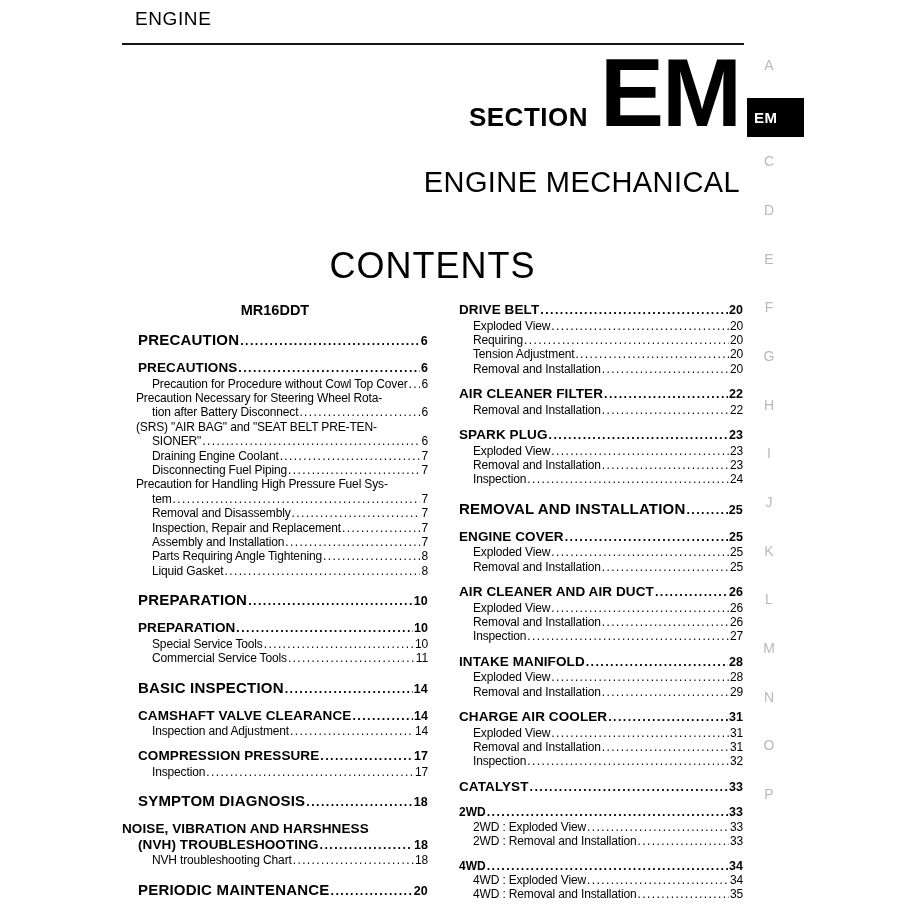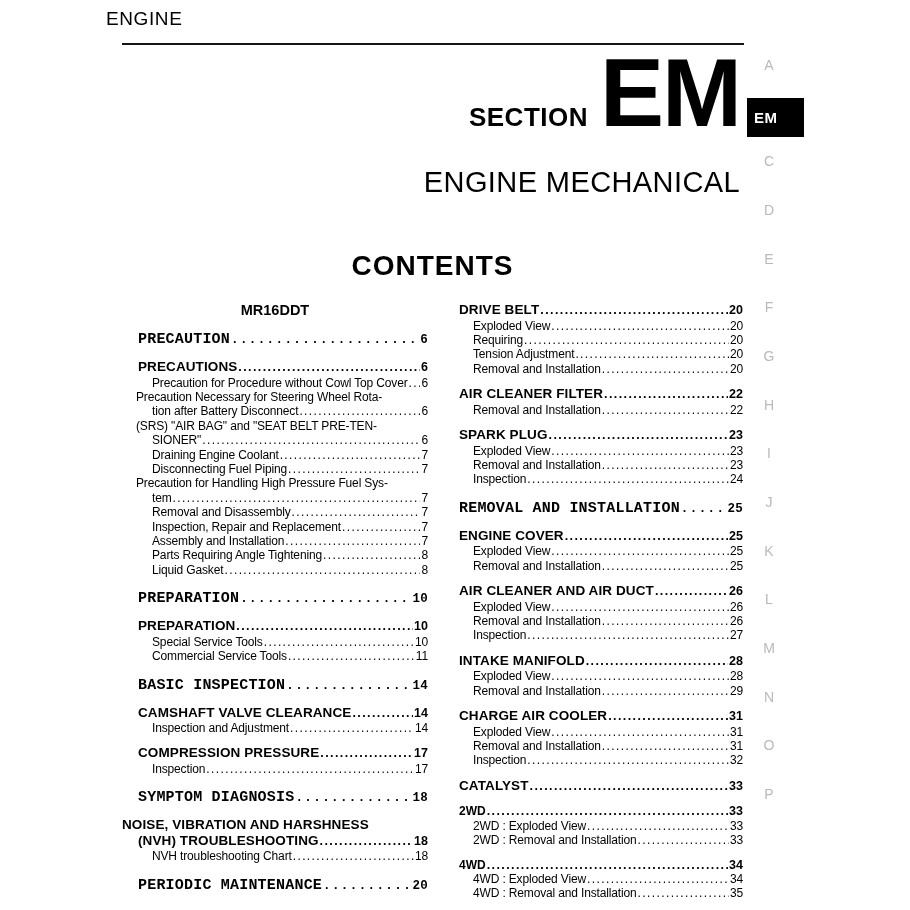--- a/index.html
+++ b/index.html
@@ -1,41 +1,41 @@
 <!DOCTYPE html>
 <html><head>
 <meta charset="utf-8">
 <style>
   html,body{margin:0;padding:0;background:#ffffff;}
   body{width:910px;height:910px;font-family:"Liberation Sans",sans-serif;color:#000;}
   .page{position:relative;width:910px;height:910px;background:#fff;overflow:hidden;}
 
-  .header-title{position:absolute;left:106px;top:8px;font-size:19px;letter-spacing:.6px;}
+  .header-title{position:absolute;left:135px;top:8px;font-size:19px;letter-spacing:.6px;}
   .header-rule{position:absolute;left:122px;top:43px;width:622px;height:2px;background:#151515;}
 
   .section-block{position:absolute;right:170px;top:50px;text-align:right;white-space:nowrap;}
   .section-row{line-height:86px;}
   .section-label{font-size:26px;font-weight:bold;letter-spacing:.5px;margin-right:12px;}
   .section-code-big{font-size:96px;font-weight:bold;letter-spacing:-2px;}
   .section-name{font-size:29px;line-height:37px;letter-spacing:.4px;}
 
   .em-tab{position:absolute;left:747px;top:98px;width:57px;height:39px;background:#000;}
   .em-tab span{display:block;padding-left:7px;line-height:39px;font-size:15px;font-weight:bold;color:#fff;letter-spacing:.5px;}
 
   .side-letter{position:absolute;left:758px;width:22px;text-align:center;font-size:14px;color:#b9b9b9;}
 
   .content{position:absolute;left:122px;top:251px;width:621px;}
-  .contents-title{text-align:center;font-size:28px;font-weight:700;letter-spacing:1px;line-height:30px;}
+  .contents-title{text-align:center;font-size:36px;font-weight:400;letter-spacing:1px;line-height:30px;}
   .columns{display:flex;gap:15px;margin-top:21px;align-items:flex-start;}
   .col-left{width:306px;flex:none;}
   .col-right{width:300px;flex:none;}
   .variant-title{text-align:center;font-weight:bold;font-size:14.5px;line-height:16px;margin-bottom:10px;}
 
   .block{margin-top:10px;}
-  .block.chapter{margin-top:13px;font-family:Liberation Mono, monospace;}
+  .block.chapter{margin-top:13px;}
   #toc-right .block:first-child{margin-top:0;}
 
   .trow{display:flex;align-items:baseline;}
   .chapter .t{font-size:15px;font-weight:bold;line-height:18px;letter-spacing:.2px;}
   .article .t{font-size:13.5px;font-weight:bold;line-height:15.5px;letter-spacing:.1px;}
   .subhead .t{font-size:12px;font-weight:bold;line-height:14.4px;}
   .tline{white-space:nowrap;}
   .txt{flex:0 0 auto;white-space:nowrap;padding-left:16px;}
   .leader{flex:1 1 auto;overflow:hidden;white-space:nowrap;min-width:4px;margin:0 1px;font-size:12.5px;}
   .leader::after{content:"....................................................................................................................";letter-spacing:1.4px;}

